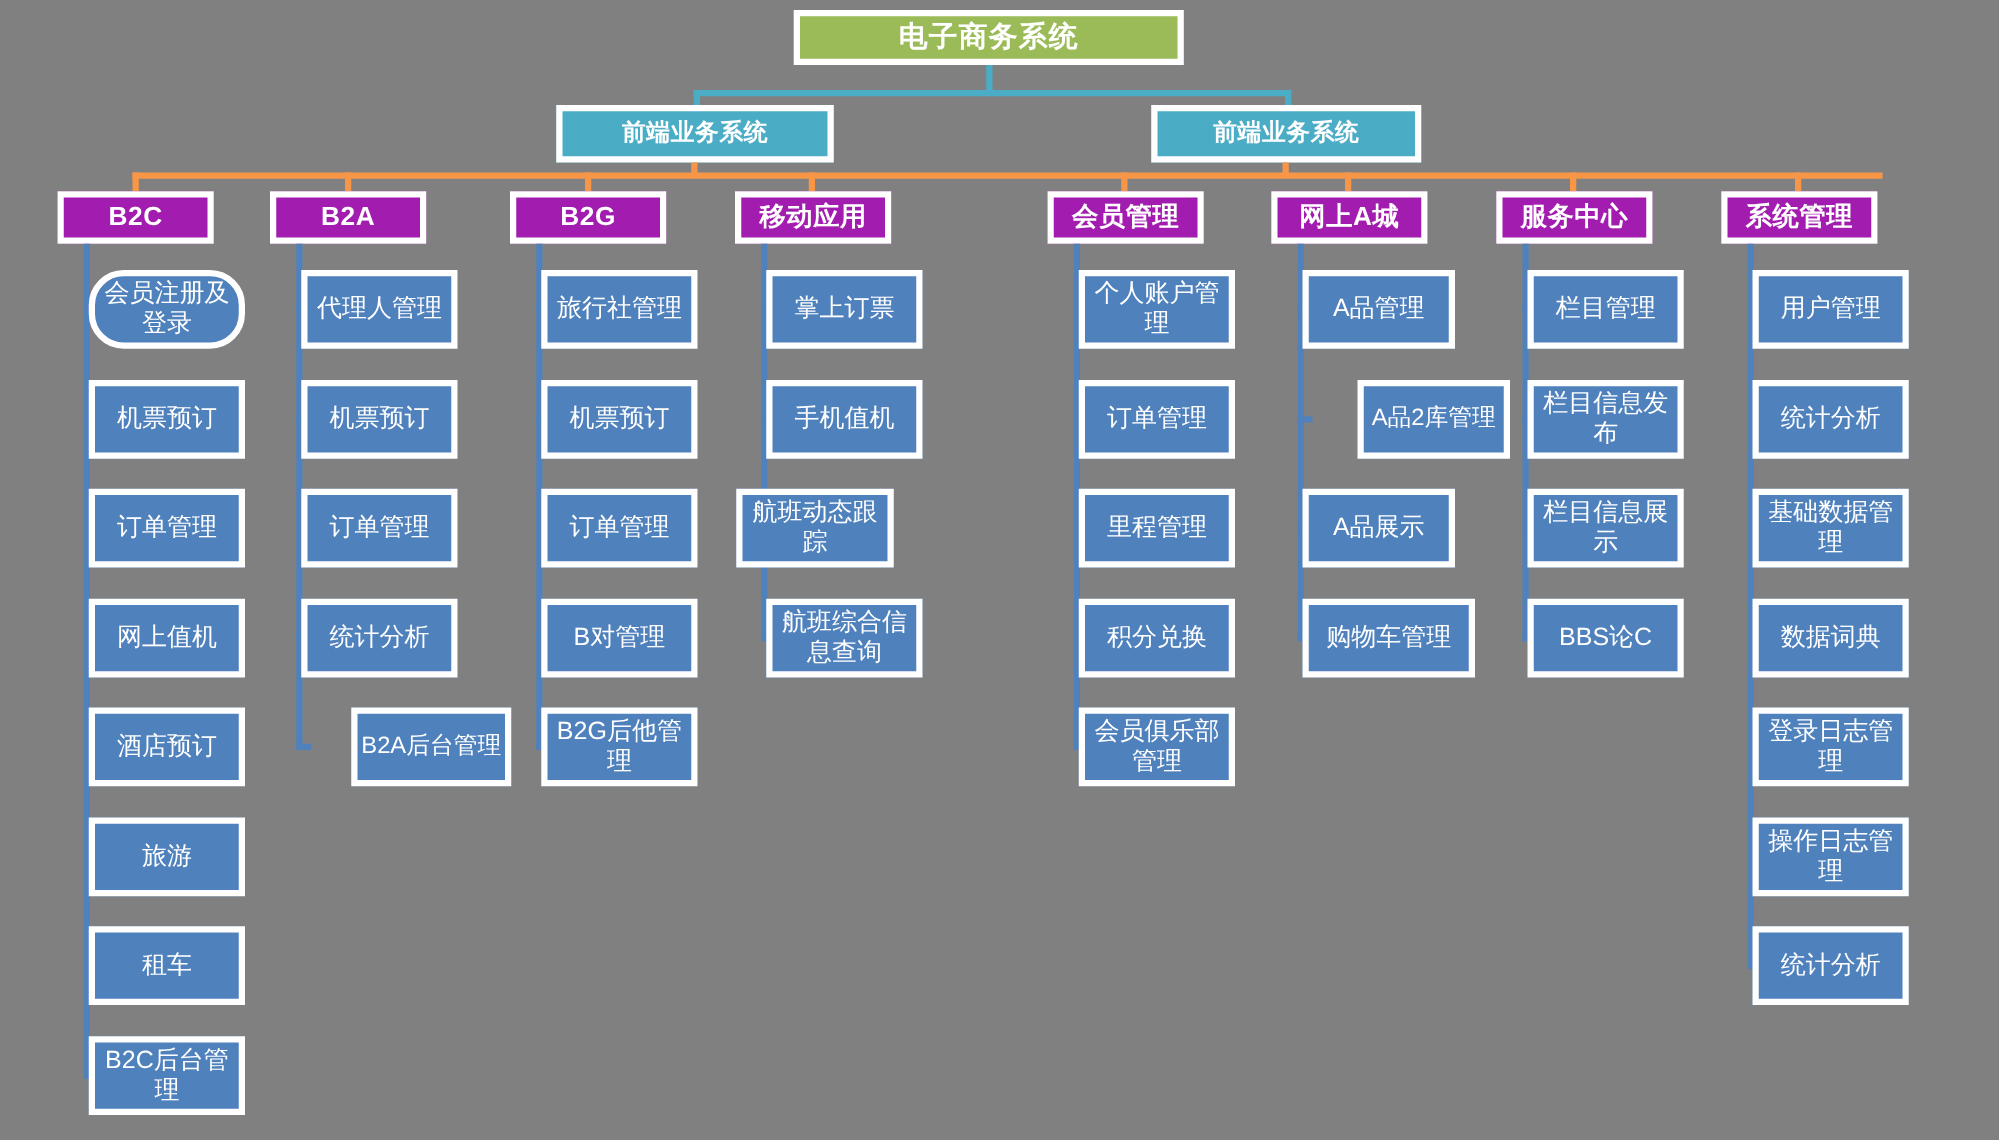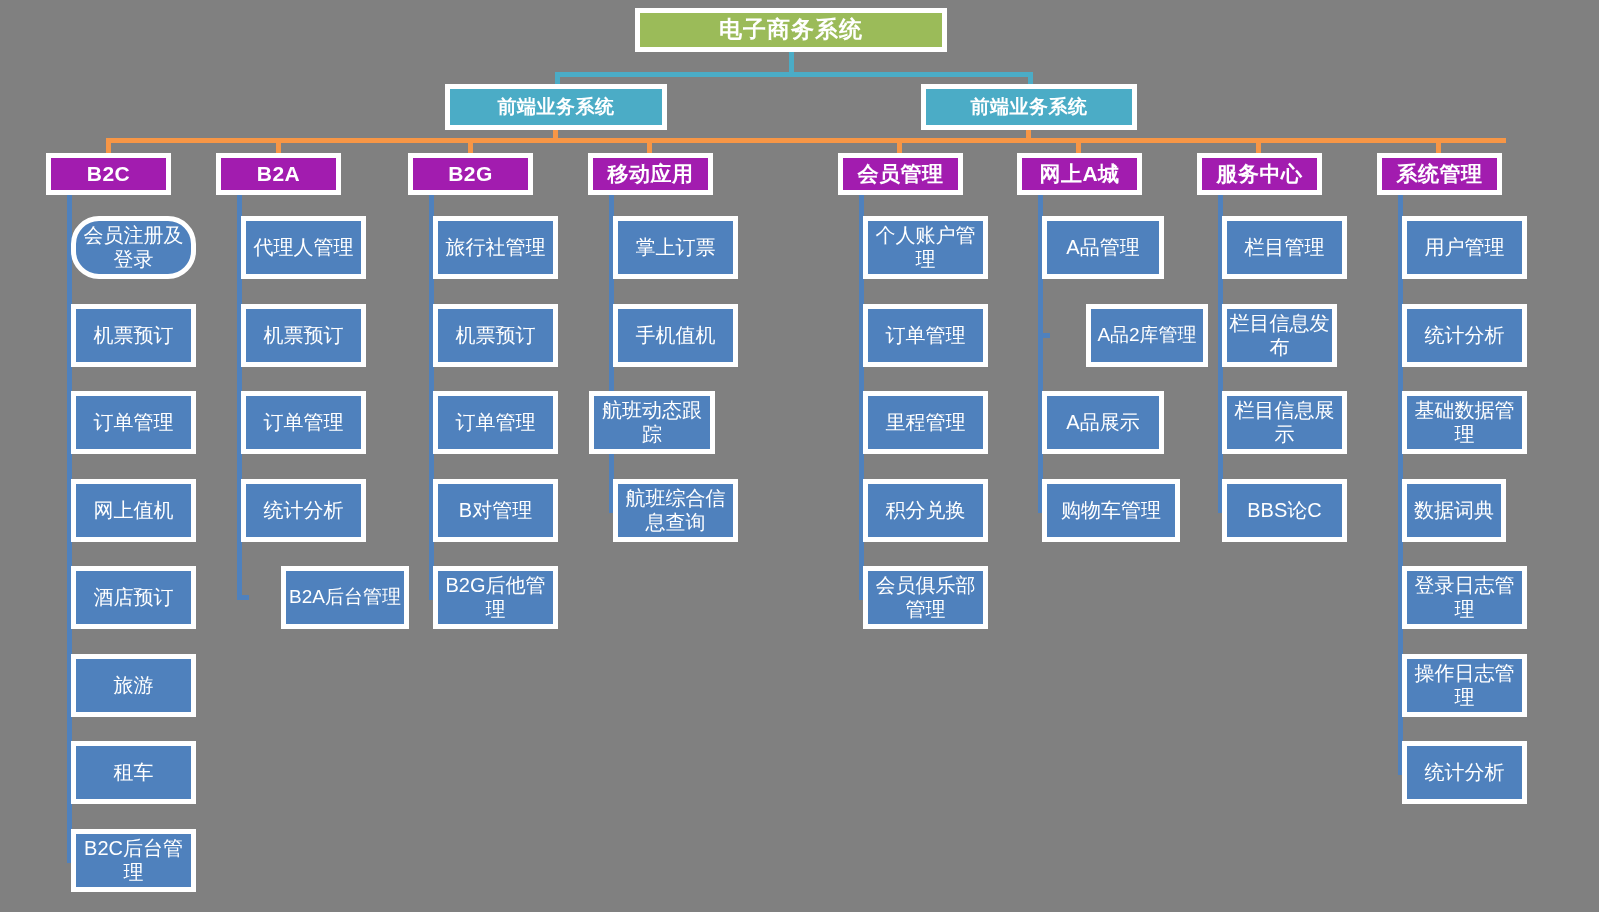--- a/index.html
+++ b/index.html
@@ -305,21 +305,21 @@
   </div>
 
   <div class="conn conn-v-blue" style="left:1218px; top:195px; width:5px; height:318px;"></div>
 
   <div class="conn conn-h-blue" style="left:1218px; top:245px; width:12px; height:5px;"></div>
   <div class="node node-leaf" style="left:1222px; top:216px; width:125px; height:63px;">
     <span>栏目管理</span>
   </div>
 
   <div class="conn conn-h-blue" style="left:1218px; top:333px; width:12px; height:5px;"></div>
-  <div class="node node-leaf" style="left:1222px; top:304px; width:115px; height:63px;">
+  <div class="node node-leaf" style="left:1222px; top:304px; width:125px; height:63px;">
     <span>栏目信息发布</span>
   </div>
 
   <div class="conn conn-h-blue" style="left:1218px; top:420px; width:12px; height:5px;"></div>
   <div class="node node-leaf" style="left:1222px; top:391px; width:125px; height:63px;">
     <span>栏目信息展示</span>
   </div>
 
   <div class="conn conn-h-blue" style="left:1218px; top:508px; width:12px; height:5px;"></div>
   <div class="node node-leaf" style="left:1222px; top:479px; width:125px; height:63px;">
@@ -337,21 +337,21 @@
   <div class="node node-leaf" style="left:1402px; top:304px; width:125px; height:63px;">
     <span>统计分析</span>
   </div>
 
   <div class="conn conn-h-blue" style="left:1398px; top:420px; width:12px; height:5px;"></div>
   <div class="node node-leaf" style="left:1402px; top:391px; width:125px; height:63px;">
     <span>基础数据管理</span>
   </div>
 
   <div class="conn conn-h-blue" style="left:1398px; top:508px; width:12px; height:5px;"></div>
-  <div class="node node-leaf" style="left:1402px; top:479px; width:104px; height:63px;">
+  <div class="node node-leaf" style="left:1402px; top:479px; width:125px; height:63px;">
     <span>数据词典</span>
   </div>
 
   <div class="conn conn-h-blue" style="left:1398px; top:595px; width:12px; height:5px;"></div>
   <div class="node node-leaf" style="left:1402px; top:566px; width:125px; height:63px;">
     <span>登录日志管理</span>
   </div>
 
   <div class="conn conn-h-blue" style="left:1398px; top:683px; width:12px; height:5px;"></div>
   <div class="node node-leaf" style="left:1402px; top:654px; width:125px; height:63px;">

